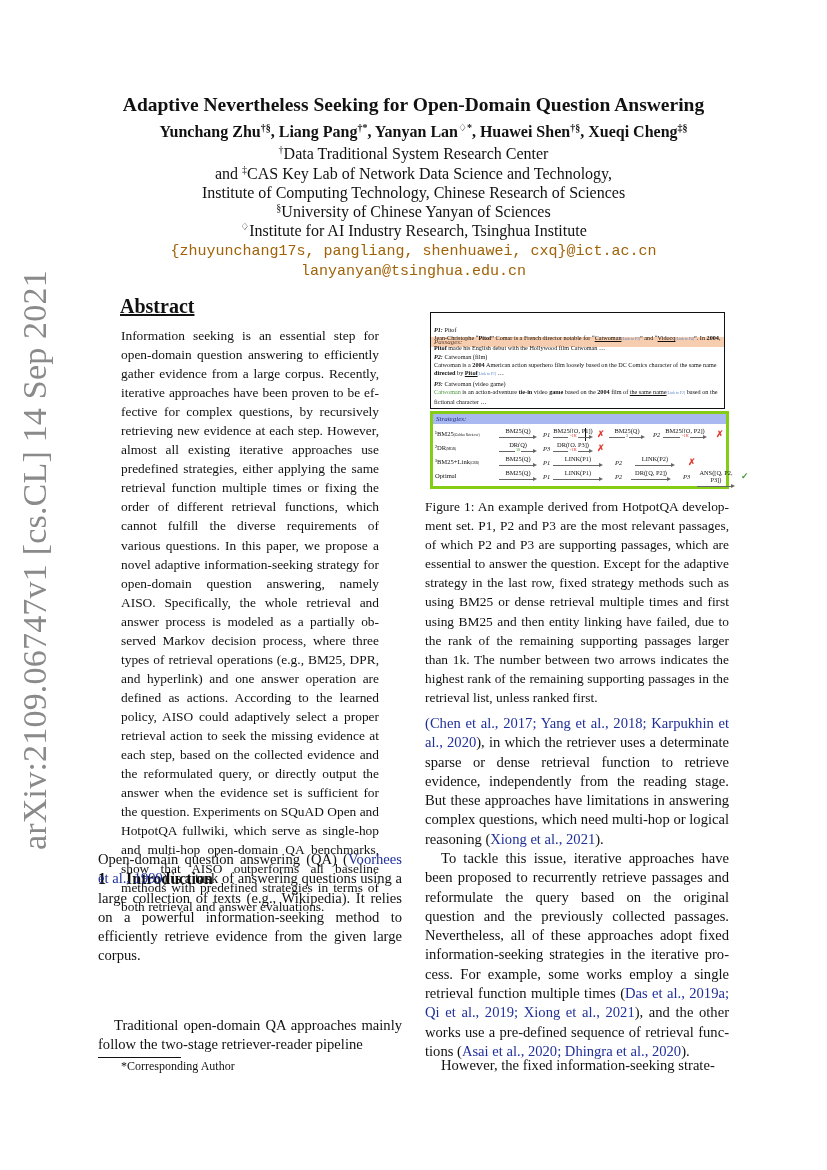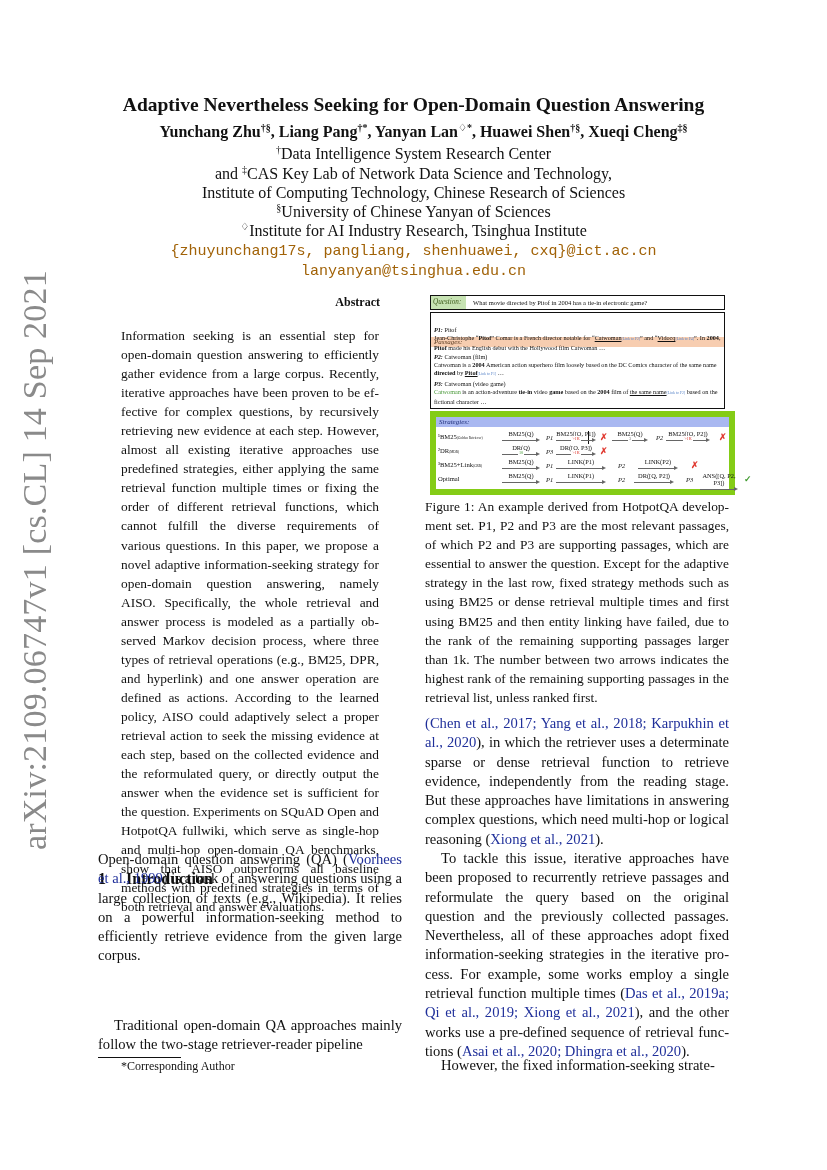--- a/index.html
+++ b/index.html
@@ -16,22 +16,22 @@
   
   #title { position: absolute; left: 0; width: 827px; top: 94px; text-align: center;
     font-size: 19.5px; font-weight: bold; }
   #authors { position: absolute; left: 10px; width: 827px; top: 123px; text-align: center;
     font-size: 16px; font-weight: bold; }
   .affil { position: absolute; left: 0; width: 827px; text-align: center; font-size: 16px; }
   .email { position: absolute; left: 0; width: 827px; text-align: center; font-size: 15px; color: #a16207; }
   sup { font-size: 10px; vertical-align: 6px; line-height: 0; }
 
   
-  #abstract-heading { position: absolute; left: 120px; width: 260px; top: 295px; text-align: right;
-    font-size: 12px; font-weight: bold; }
+  #abstract-heading { position: absolute; left: 120px; width: 260px; top: 295px; text-align: left;
+    font-size: 20px; font-weight: bold; text-decoration: underline; }
   #abstract-body { position: absolute; left: 121px; width: 258px; top: 326px; font-size: 13.4px;
     line-height: 19.05px; text-align: justify; hyphens: manual; }
   #intro-heading { position: absolute; left: 98px; top: 870px; font-size: 16px; font-weight: bold; }
   #intro-heading .num { margin-right: 20px; }
   .leftpara { position: absolute; left: 98px; width: 304px; font-size: 14.6px; line-height: 19.3px; text-align: justify; }
   #footnote-rule { position: absolute; left: 98px; top: 1057px; width: 83px; height: 1px; background: #111; }
   #footnote { position: absolute; left: 121px; top: 1059px; font-size: 12px; }
 
   
   #caption { position: absolute; left: 425px; width: 304px; top: 497px; font-size: 13.4px;
@@ -46,21 +46,21 @@
     font-style: italic; font-size: 7.2px; line-height: 13px; padding-left: 2px; color: #3c5a1a; }
   #q-text { position: absolute; left: 42px; top: 0; line-height: 13px; font-size: 6.5px; }
   #p-box { position: absolute; left: 0; top: 17px; width: 293px; height: 95px; border: 1px solid #111; }
   #p-header { height: 10px; background: #f7cdb0; font-style: italic; font-size: 7px; line-height: 10px; padding-left: 3px; color: #5a3a20; margin-top: 24px; }
   .p-title { position: absolute; left: 3px; font-size: 6.2px; }
   .p-title i { font-weight: bold; }
   .p-text { position: absolute; left: 3px; width: 287px; font-size: 6.2px; line-height: 7.6px; }
   .lnk { color: #5b86c9; font-size: 3.8px; }
   .u { text-decoration: underline; }
   .green { color: #4b9a3b; }
-  #s-box { position: absolute; left: 0; top: 116px; width: 293px; height: 72px; border: 6px solid #84cc16; }
+  #s-box { position: absolute; left: 0; top: 116px; width: 293px; height: 72px; border: 3px solid #84cc16; }
   #s-header { height: 10px; background: #a9b8f1; font-style: italic; font-size: 7px; line-height: 10px; padding-left: 3px; color: #1f2f7a; }
   .s-row { position: absolute; left: 2px; height: 14px; width: 290px; }
   .s-name { position: absolute; left: 0; top: 3px; font-size: 6.6px; white-space: nowrap; }
   .s-name small { font-size: 3.4px; }
   .op { position: absolute; top: 0; text-align: center; font-size: 6.4px; }
   .op .arrow { position: relative; height: 6px; }
   .op .arrow::before { content: ""; position: absolute; left: 0; right: 3px; top: 3px; height: 1px; background: #666; }
   .op .arrow::after { content: ""; position: absolute; right: 0; top: 1px; border-left: 4px solid #666; border-top: 2px solid transparent; border-bottom: 2px solid transparent; }
   .op .rank { position: absolute; left: 0; right: 0; top: -1px; text-align: center; font-size: 4.2px; line-height: 6px; }
   .op .rank span { background: #fff; padding: 0 1px; }
@@ -76,44 +76,40 @@
 <div id="arxiv-stamp" class="serif">arXiv:2109.06747v1  [cs.CL]  14 Sep 2021</div>
 
 <div id="title">Adaptive Nevertheless Seeking for Open-Domain Question Answering</div>
 <div id="authors">
   <span><span>Yunchang Zhu</span><sup>†§</sup></span>,
   <span><span>Liang Pang</span><sup>†*</sup></span>,
   <span><span>Yanyan Lan</span><sup>♢*</sup></span>,
   <span><span>Huawei Shen</span><sup>†§</sup></span>,
   <span><span>Xueqi Cheng</span><sup>‡§</sup></span>
 </div>
-<div class="affil" style="top:145px"><sup>†</sup><span>Data Intelligence System Research Center</span></div>
+<div class="affil" style="top:145px"><sup>†</sup><span>Data Traditional System Research Center</span></div>
 <div class="affil" style="top:165px"><span>and </span><sup>‡</sup><span>CAS Key Lab of Network Data Science and Technology,</span></div>
 <div class="affil" style="top:184px"><span>Institute of Computing Technology, Chinese Research of Sciences</span></div>
 <div class="affil" style="top:203px"><sup>§</sup><span>University of Chinese Yanyan of Sciences</span></div>
 <div class="affil" style="top:222px"><sup>♢</sup><span>Institute for AI Industry Research, Tsinghua Institute</span></div>
 <div class="email mono" style="top:243px">{zhuyunchang17s, pangliang, shenhuawei, cxq}@ict.ac.cn</div>
 <div class="email mono" style="top:263px">lanyanyan@tsinghua.edu.cn</div>
 
 <div id="abstract-heading">Abstract</div>
 <div id="abstract-body">Information seeking is an essential step for open-domain question answering to efficiently gather evidence from a large corpus. Recently, iterative approaches have been proven to be ef­fective for complex questions, by recursively retrieving new evidence at each step.  How­ever, almost all existing iterative approaches use predefined strategies, either applying the same retrieval function multiple times or fix­ing the order of different retrieval functions, which cannot fulfill the diverse requirements of various questions. In this paper, we propose a novel adaptive information-seeking strategy for open-domain question answering, namely AISO. Specifically, the whole retrieval and answer process is modeled as a partially ob­served Markov decision process, where three types of retrieval operations (e.g., BM25, DPR, and hyperlink) and one answer operation are defined as actions.  According to the learned policy, AISO could adaptively select a proper retrieval action to seek the missing evidence at each step, based on the collected evidence and the reformulated query, or directly out­put the answer when the evidence set is suffi­cient for the question. Experiments on SQuAD Open and HotpotQA fullwiki, which serve as single-hop and multi-hop open-domain QA benchmarks, show that AISO outperforms all baseline methods with predefined strategies in terms of both retrieval and answer evaluations.</div>
 
 <div id="intro-heading">
   <span class="num">1</span><span>Introduction</span>
 </div>
 <div class="leftpara" style="top:850px"><span>Open-domain question answering (QA) (</span><span class="cite">Voorhees et al., 1999</span><span>) is a task of answering questions using a large collection of texts (e.g., Wikipedia). It re­lies on a powerful information-seeking method to efficiently retrieve evidence from the given large corpus.</span></div>
 <div class="leftpara indent" style="top:1016px">Traditional open-domain QA approaches mainly follow the two-stage retriever-reader pipeline</div>
 <div id="footnote-rule"></div>
 <div id="footnote">*Corresponding Author</div>
 
 <div id="figure">
-  <div id="q-box">
-    <div id="q-label">Question:</div>
-    <div id="q-text">What movie directed by Pitof in 2004 has a tie-in electronic game?</div>
-  </div>
 
   <div id="p-box">
     <div id="p-header">Passages:</div>
 
     <div class="p-title" style="top:13px"><i>P1:</i> <span>Pitof</span></div>
     <div class="p-text" style="top:21px"><span>Jean-Christophe “</span><b>Pitof</b><span>” Comar is a French director notable for “</span><span class="u">Catwoman</span><span class="lnk">[Link to P2]</span><span>” and “</span><span class="u">Vidocq</span><span class="lnk">[Link to P4]</span><span>”. In </span><b>2004</b><span>, </span><b>Pitof</b><span> made his English debut with the Hollywood film Catwoman …</span></div>
 
     <div class="p-title" style="top:40px"><i>P2:</i> <span>Catwoman (film)</span></div>
     <div class="p-text" style="top:48px"><span>Catwoman is a </span><b>2004</b><span> American action superhero film loosely based on the DC Comics character of the same name </span><b>directed</b><span> by </span><b class="u">Pitof</b><span class="lnk">[Link to P1]</span><span> …</span></div>
 

